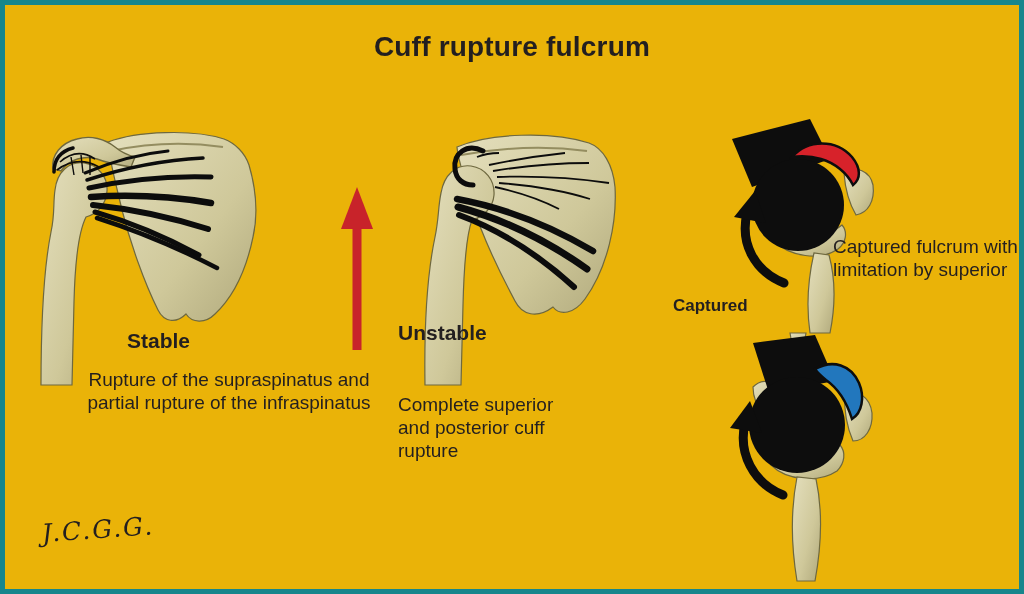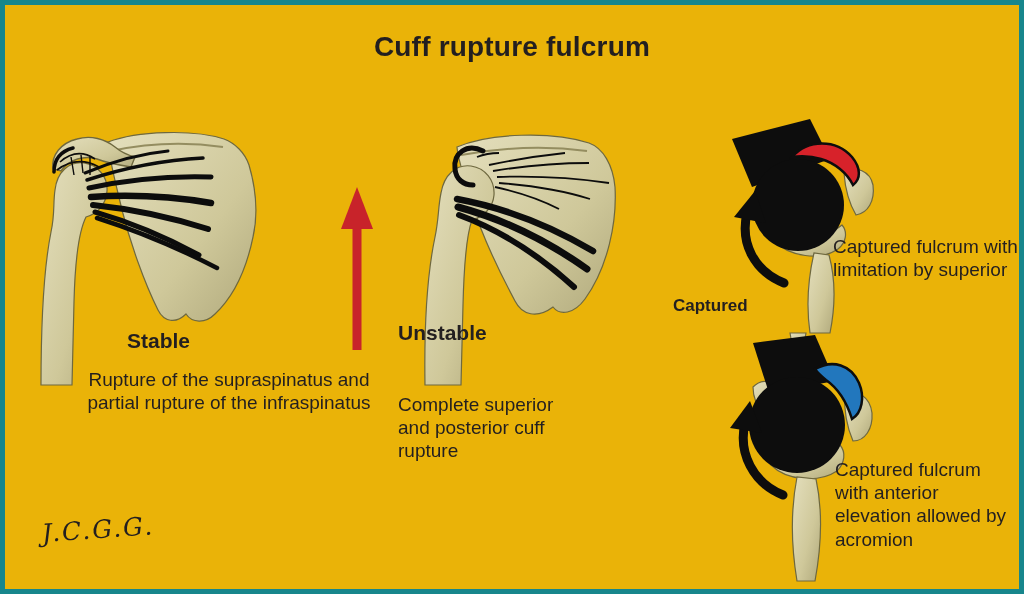--- a/index.html
+++ b/index.html
@@ -142,17 +142,16 @@
 
   <div class="abs panel-heading" style="left:78px;top:324px;margin-left:44px;">Stable</div>
   <div class="abs panel-desc" style="left:78px;top:363px;width:292px;text-align:center;">Rupture of the supraspinatus and partial rupture of the infraspinatus</div>
 
   <div class="abs panel-heading" style="left:393px;top:316px;">Unstable</div>
   <div class="abs panel-desc" style="left:393px;top:357px;width:190px;margin-top:31px;">Complete superior and posterior cuff rupture</div>
 
   <div class="abs captured-heading" style="left:668px;top:291px;">Captured</div>
 
   <div class="abs panel-desc" style="left:828px;top:230px;width:185px;">Captured fulcrum with limitation by superior</div>
-  <div class="abs panel-desc" style="left:830px;top:453px;width:182px;">Captured fulcrum with anterior elevation allowed by acromion</div>
 
   <div class="abs signature" style="left:38px;top:514px;">J.C.G.G.</div>
 
 </div>
 
 </body></html>

